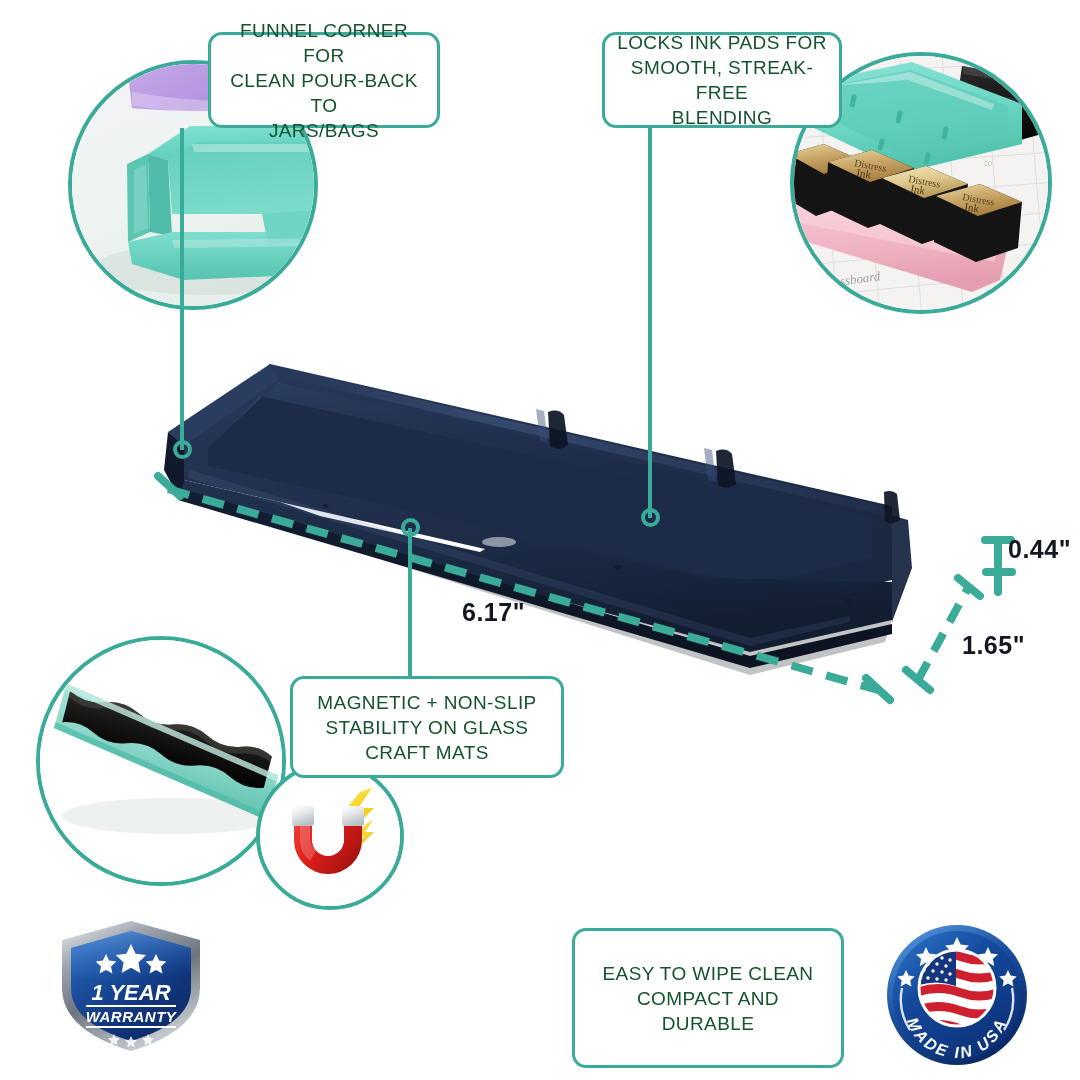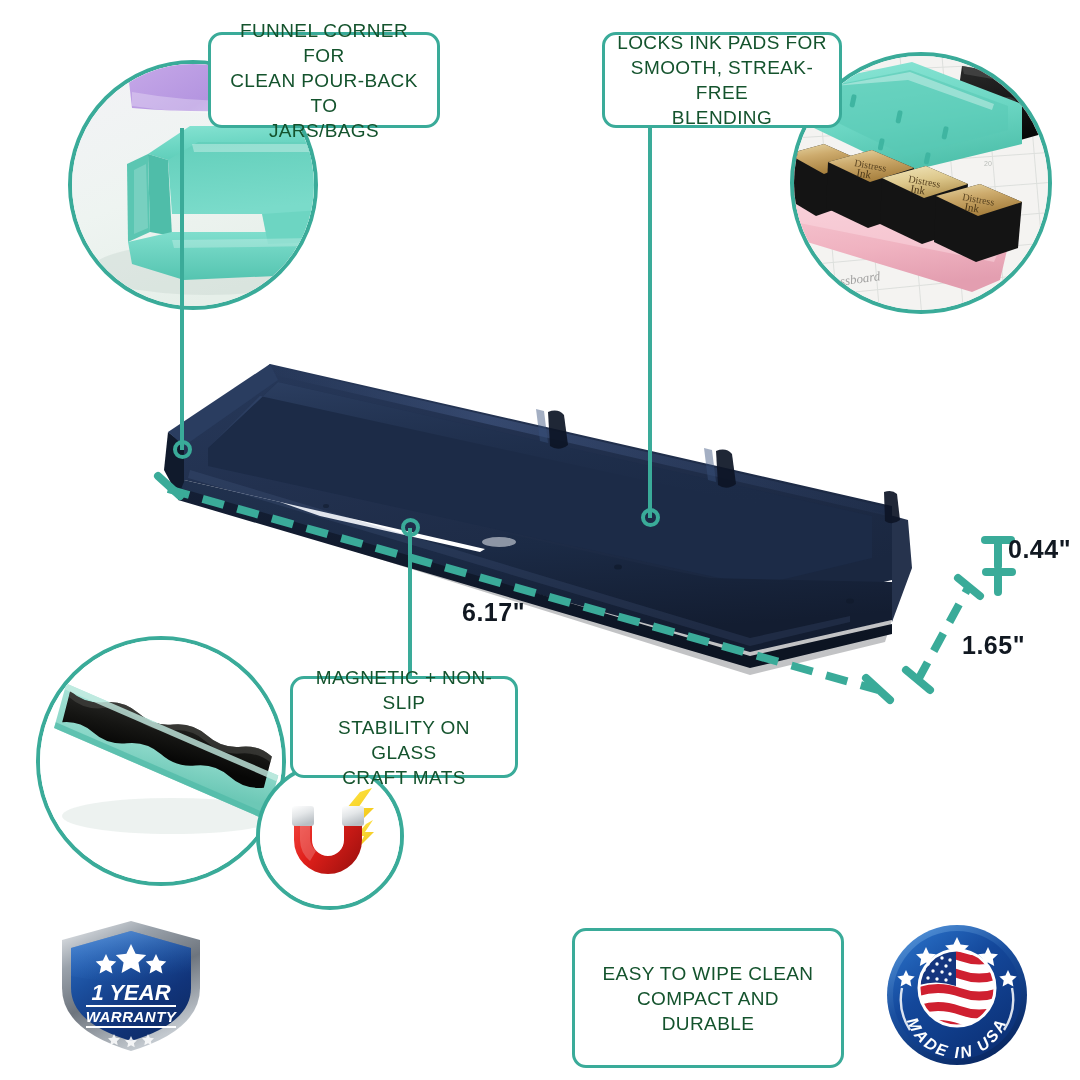--- a/index.html
+++ b/index.html
@@ -422,21 +422,21 @@
 CLEAN POUR-BACK TO
 JARS/BAGS</div>
   </div>
 
   <div class="callout" style="left:578px; top:32px; width:240px; height:96px;margin-left:24px;">
     <div class="ctext">LOCKS INK PADS FOR
 SMOOTH, STREAK-FREE
 BLENDING</div>
   </div>
 
-  <div class="callout" style="left:290px; top:676px; width:228px; height:102px;">
+  <div class="callout" style="left:290px; top:676px; width:274px; height:102px;">
     <div class="ctext">MAGNETIC + NON-SLIP
 STABILITY ON GLASS
 CRAFT MATS</div>
   </div>
 
 
   <div class="callout" style="left:572px; top:928px; width:272px; height:140px;">
     <div class="ctext">EASY TO WIPE CLEAN
 COMPACT AND
 DURABLE</div>

